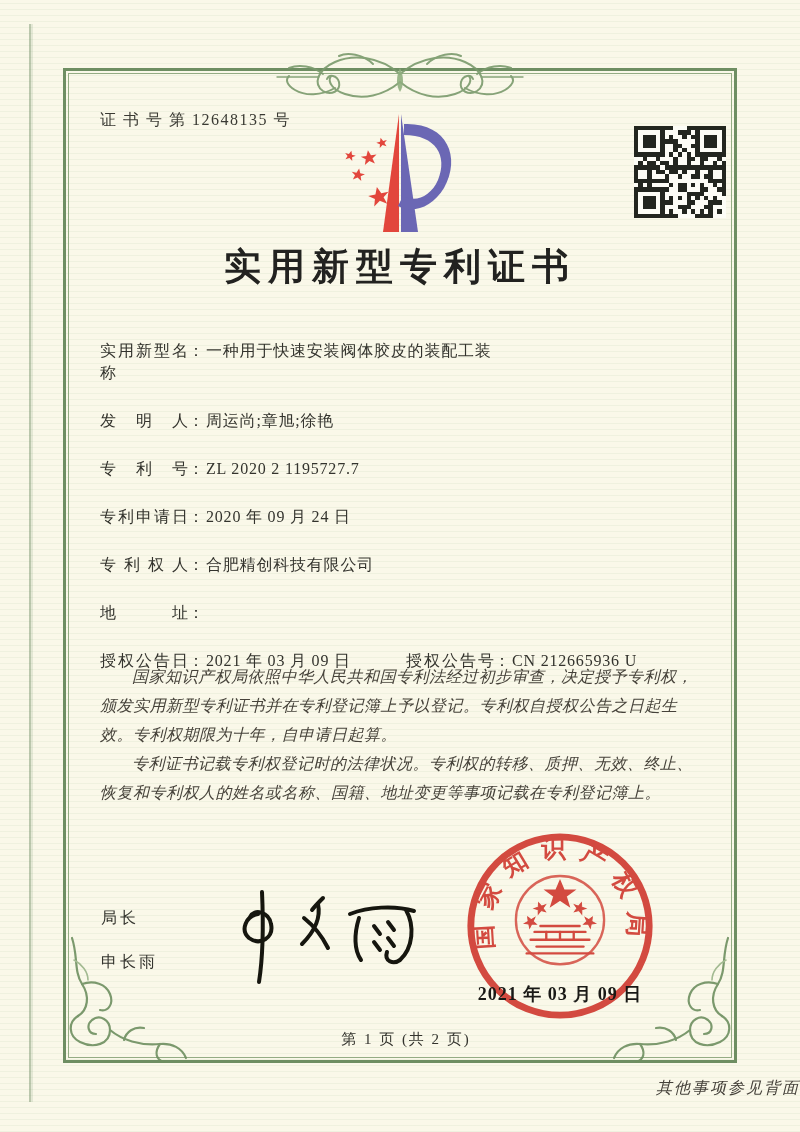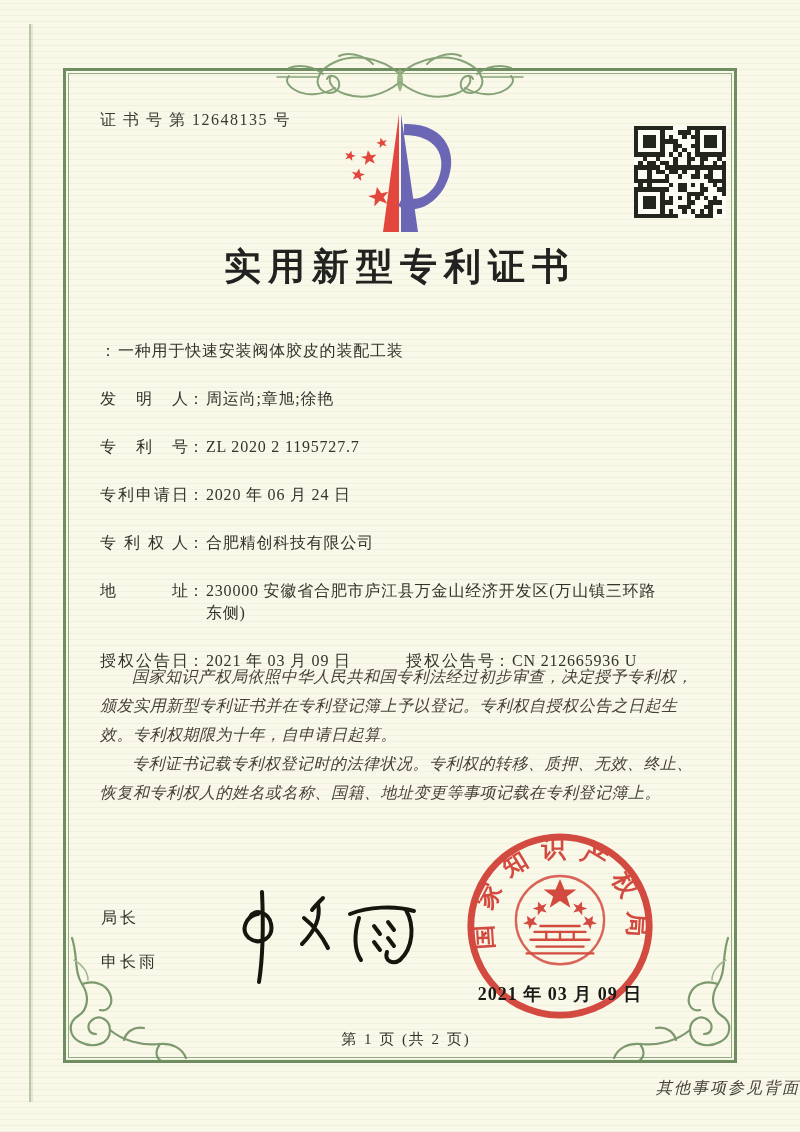--- a/index.html
+++ b/index.html
@@ -344,47 +344,47 @@
     <rect x="14" y="20" width="1" height="1"></rect>
     <rect x="15" y="20" width="1" height="1"></rect>
     <rect x="16" y="20" width="1" height="1"></rect>
     <rect x="17" y="20" width="1" height="1"></rect>
   </svg>
 
 <div class="abs page-title">实用新型专利证书</div>
 
 <div class="abs fields">
   <div class="row">
+    <span class="flabel">实用新型名称</span>
       <span class="fcolon">：</span>
     <span class="fvalue">一种用于快速安装阀体胶皮的装配工装</span>
   </div>
   <div class="row">
     <span class="flabel">发明人</span>
       <span class="fcolon">：</span>
     <span class="fvalue">周运尚;章旭;徐艳</span>
   </div>
   <div class="row">
     <span class="flabel">专利号</span>
       <span class="fcolon">：</span>
     <span class="fvalue">ZL 2020 2 1195727.7</span>
   </div>
   <div class="row">
     <span class="flabel">专利申请日</span>
       <span class="fcolon">：</span>
-    <span class="fvalue">2020 年 06 月 24 日</span>
+    <span class="fvalue">2020 年 09 月 24 日</span>
   </div>
   <div class="row">
     <span class="flabel">专利权人</span>
       <span class="fcolon">：</span>
     <span class="fvalue">合肥精创科技有限公司</span>
   </div>
   <div class="row address-row">
     <span class="flabel">地址</span>
       <span class="fcolon">：</span>
-    <span class="fvalue addr-value">230000 安徽省合肥市庐江县万金山经济开发区(万山镇三环路东侧)</span>
   </div>
   <div class="row">
     <span class="pair-first">
       <span class="flabel">授权公告日</span>
         <span class="fcolon">：</span>
       <span class="fvalue">2021 年 03 月 09 日</span>
     </span>
     <span class="flabel">授权公告号</span>
       <span class="fcolon">：</span>
     <span class="fvalue">CN 212665936 U</span>

